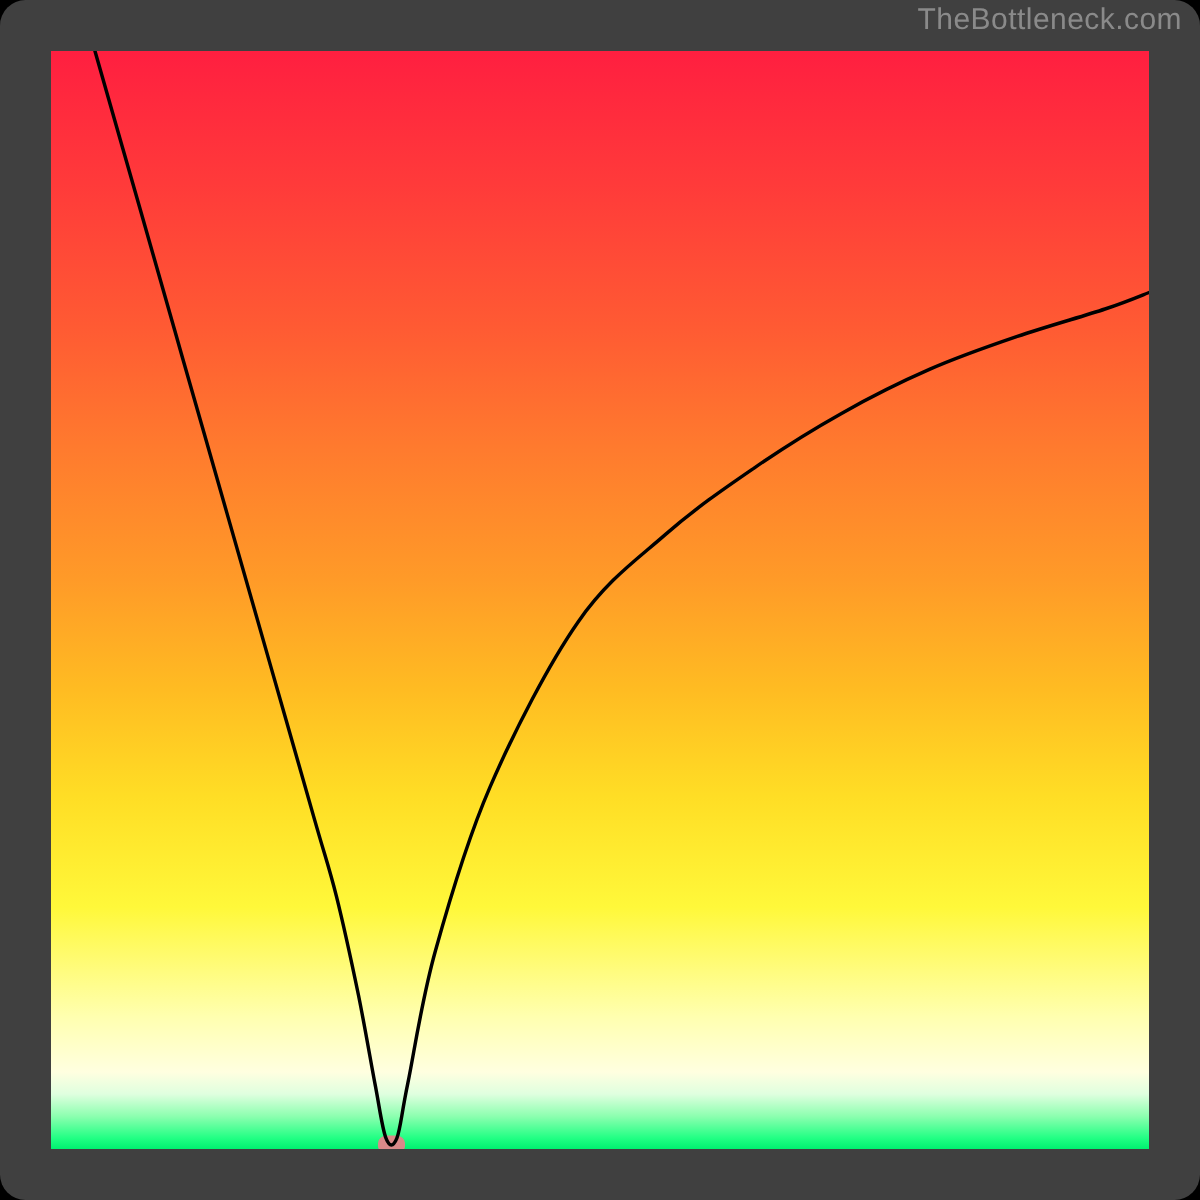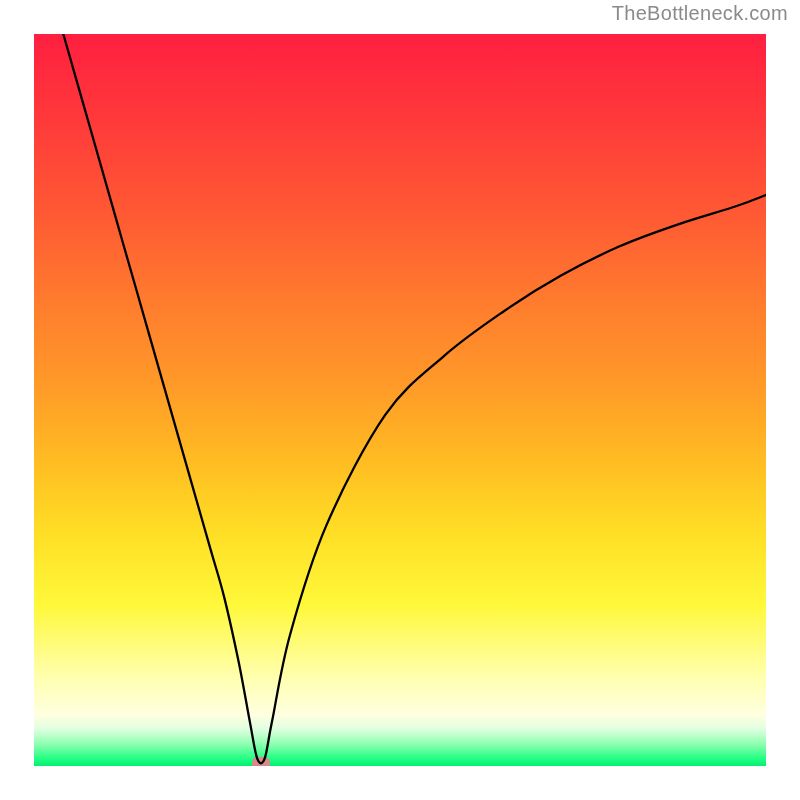--- a/index.html
+++ b/index.html
@@ -10,21 +10,22 @@
     background: #000;
     font-family: Arial, Helvetica, sans-serif;
     overflow: hidden;
   }
   .frame {
     position: absolute;
     left: 0;
     top: 0;
     width: 800px;
     height: 800px;
-    background: #ffffff;
+    background: #404040;
+    border-radius: 17px;
   }
   .watermark {
     position: absolute;
     top: 2px;
     right: 12px;
     color: #8a8a8a;
     font-size: 20px;
     font-weight: 500;
     letter-spacing: 0.3px;
     z-index: 10;

